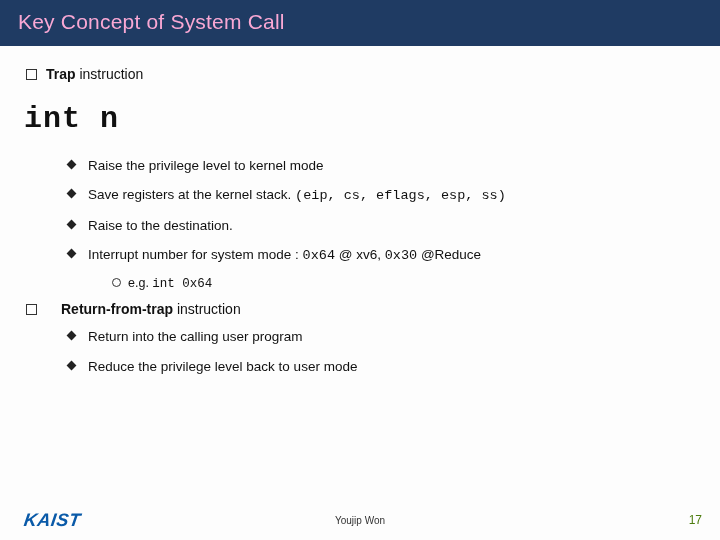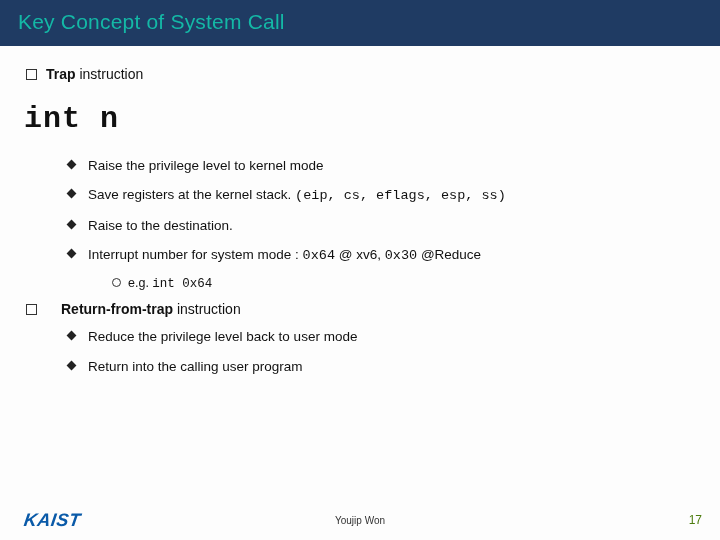--- a/index.html
+++ b/index.html
@@ -5,21 +5,21 @@
   * { box-sizing: border-box; margin: 0; padding: 0; }
   html, body { width: 720px; height: 540px; overflow: hidden; }
   body {
     font-family: "Segoe UI", "Helvetica Neue", Arial, sans-serif;
     background: #fdfdfd;
     color: #111;
     position: relative;
   }
   .titlebar {
     background: #1f3b63;
-    color: #14b8a6;
+    color: #f9a8d4;
     font-size: 21px;
     padding: 10px 18px 12px 18px;
     letter-spacing: 0.2px;
   }
   .content {
     padding: 18px 24px 0 24px;
     font-size: 14px;
     line-height: 1.45;
   }
   .sq-bullet {
@@ -162,24 +162,24 @@
   </div>
 
   <div class="sq-bullet return-block">
     <span class="label">
       <span class="return-label">Return-from-trap</span><span> instruction</span>
     </span>
   </div>
 
   <div class="sub-list">
     <div class="diamond-bullet">
-      <span>Reduce the privilege level back to user mode</span>
+      <span>Return into the calling user program</span>
     </div>
     <div class="diamond-bullet">
-      <span>Return into the calling user program</span>
+      <span>Reduce the privilege level back to user mode</span>
     </div>
   </div>
 
 </div>
 
 <div class="footer">
   <div class="kaist-logo">KAIST</div>
   <div class="author">Youjip Won</div>
   <div class="page-num">17</div>
 </div>

